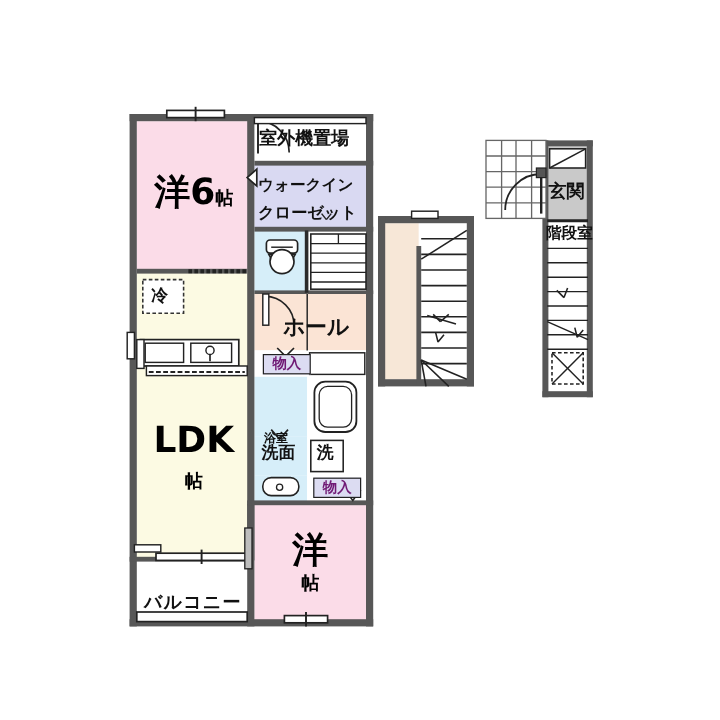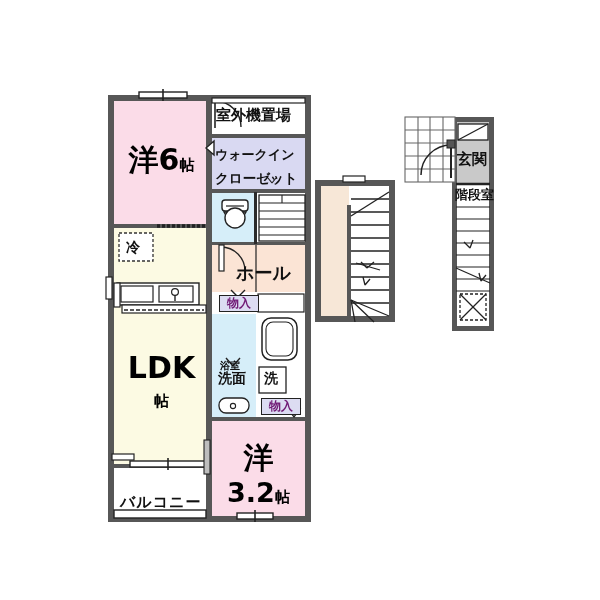--- a/index.html
+++ b/index.html
@@ -312,21 +312,20 @@
     <span class="big">LDK</span>
   </div>
   <div class="rmname" style="left:110px; top:392px; width:103px;">
     <span class="jo">帖</span>
   </div>
 
   <div class="rmname" style="left:212px; top:438px; width:93px;">
     <span class="big">洋</span>
   </div>
   <div class="rmname" style="left:208px; top:477px; width:101px;">
-    <span class="mid">3.2</span>
     <span class="jo">帖</span>
   </div>
 
   <div class="lbl" style="left:216px; top:108px; font-size:15px; font-weight:700;text-align:right;">室外機置場</div>
 
   <div class="lbl" style="left:215px; top:148px; font-size:13px; font-weight:700;">ウォークイン</div>
   <div class="lbl" style="left:215px; top:172px; font-size:13.5px; font-weight:700;">クローゼット</div>
 
   <div class="lbl" style="left:236px; top:264px; font-size:18px; font-weight:700;">ホール</div>
 

